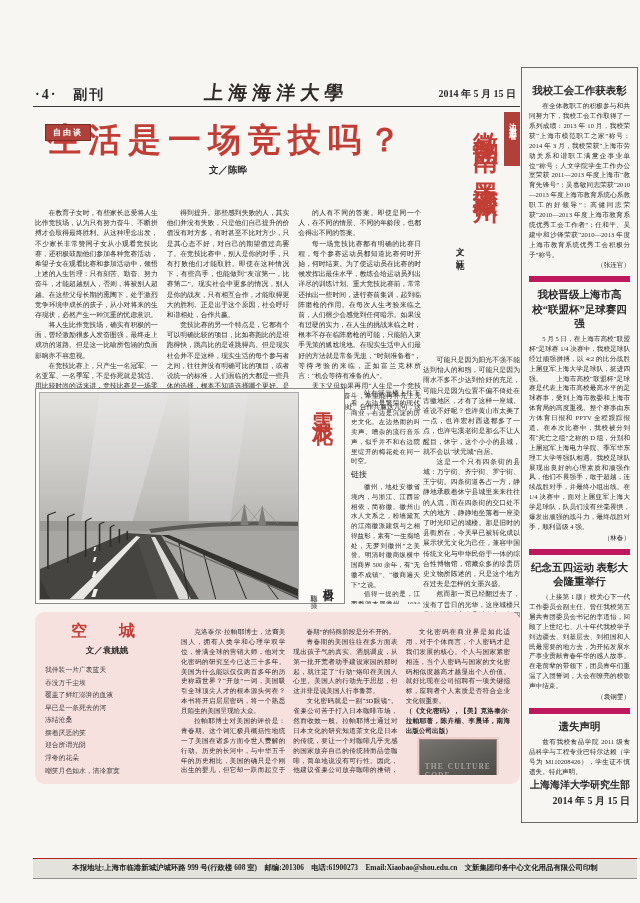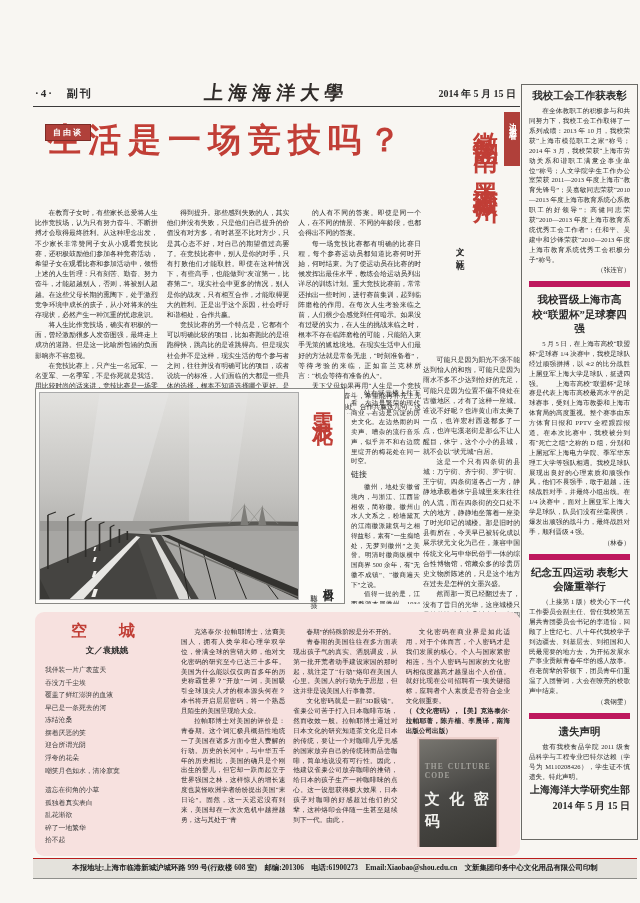--- a/index.html
+++ b/index.html
@@ -1,21 +1,21 @@
 <!DOCTYPE html>
 <html><head>
 <meta charset="utf-8">
 <style>
   html,body{margin:0;padding:0;}
   body{width:640px;height:903px;background:#f1efe9;font-family:"Liberation Serif","DejaVu Serif",serif;color:#2b2b2b;}
   .page{position:relative;width:640px;height:903px;background:#f8f6f2;overflow:hidden;}
   .main{position:absolute;left:33px;top:80px;width:487px;height:800px;}
   
   .masthead{position:absolute;left:0;top:0;width:487px;height:26px;border-bottom:1.5px solid #3a3a3a;}
-  .pageno{position:absolute;left:2px;top:6px;font-size:11px;font-weight:bold;letter-spacing:2px;}
+  .pageno{position:absolute;left:2px;top:6px;font-size:14px;font-weight:bold;letter-spacing:2px;}
   .school{position:absolute;left:0;right:0;top:0px;text-align:center;font-size:19px;font-weight:bold;color:#2f2b29;letter-spacing:5px;transform:skewX(-6deg);}
   .pubdate{position:absolute;right:4px;top:7px;font-size:10px;font-weight:bold;}
   
   .art1{position:absolute;left:2px;top:32px;width:386px;height:272px;}
   .art1-head{position:relative;text-align:center;height:76px;}
   .chip{display:inline-block;background:#b0403a;color:#fff;font-size:8px;font-weight:bold;padding:2px 7px;border:1px solid #7e2b26;letter-spacing:2px;}
   .art1 .chip{position:absolute;left:10px;top:0;}
   .art1-title{margin-top:12px;font-size:33px;font-weight:bold;color:#c13e36;letter-spacing:7px;line-height:1;}
   .art1-byline{margin-top:7px;font-size:9.5px;font-weight:bold;}
   .cols{display:flex;gap:9px;margin-top:8px;height:206px;overflow:hidden;}
@@ -32,39 +32,39 @@
   .photo{flex:1;border:1px solid #aaa;overflow:hidden;}
   .capstrip{width:38px;display:flex;flex-direction:column;align-items:center;padding:4px 0;}
   .cap-col{writing-mode:vertical-rl;color:#c13e36;font-size:21px;font-weight:bold;letter-spacing:6px;line-height:1;}
   .cap-group{margin-top:auto;display:flex;flex-direction:row-reverse;gap:2px;align-items:flex-start;}
   .cap-title{writing-mode:vertical-rl;font-size:11px;font-weight:bold;letter-spacing:4px;}
   .cap-credit{writing-mode:vertical-rl;font-size:7px;color:#444;margin-top:10px;}
   
   .linkcol{position:absolute;left:318px;top:308px;width:69px;height:216px;overflow:hidden;font-size:6.5px;line-height:1.5;text-align:justify;}
   .linkhead{font-weight:normal;font-size:8px;text-indent:0;margin:3px 0 1px 0;}
   
-  .pinkpanel{position:absolute;left:2px;top:532px;width:485px;height:244px;background:#f7e1df;border-radius:9px;padding:9px 10px;box-sizing:border-box;display:flex;gap:12px;}
+  .pinkpanel{position:absolute;left:2px;top:532px;width:485px;height:172px;background:#f7e1df;border-radius:9px;padding:9px 10px;box-sizing:border-box;display:flex;gap:12px;}
   .poem{width:124px;overflow:hidden;}
   .poem-title{text-align:center;color:#c13e36;font-size:16px;font-weight:bold;letter-spacing:8px;}
   .poem-byline{text-align:center;font-size:8.5px;font-weight:bold;margin-top:3px;}
   .stanza{margin-top:7px;font-size:6.8px;line-height:1.85;color:#3c3c3c;}
   .stanza div{white-space:nowrap;}
   .review{flex:1;display:flex;flex-direction:column;overflow:hidden;}
   .rev-head{position:relative;text-align:center;}
   .rev-head .chip{position:absolute;left:2px;top:0;}
   .rev-title{margin-top:9px;font-size:21px;font-weight:bold;color:#c13e36;letter-spacing:2px;line-height:1;}
   .rev-byline{font-size:8.5px;font-weight:bold;margin-top:4px;}
   .rev-cols{display:flex;gap:8px;margin-top:6px;flex:1;overflow:hidden;}
   .rev-col{flex:1;font-size:6.6px;line-height:1.5;text-align:justify;overflow:hidden;}
   .citation{font-weight:bold;margin:2px 0;text-indent:0 !important;}
   .cover{width:78px;height:118px;margin:3px auto 0 auto;background:linear-gradient(160deg,#77756f 0%,#4a4946 45%,#35342f 100%);border:1px solid #97827e;box-shadow:0 0 0 2px #eccfcb;padding:22px 5px;box-sizing:border-box;color:#ddd;}
   .cover-en{font-size:7.5px;font-weight:bold;color:#a3a29c;letter-spacing:1px;line-height:1.2;}
   .cover-zh{font-size:15px;font-weight:bold;color:#f2f2ee;margin-top:8px;letter-spacing:2px;}
   
-  .sidebar{position:absolute;left:521px;top:84px;width:117px;height:756px;box-sizing:border-box;border:1px solid #6a6a66;padding:4px 7px;overflow:hidden;background:#f8f6f2;}
+  .sidebar{position:absolute;left:521px;top:67px;width:117px;height:756px;box-sizing:border-box;border:1px solid #6a6a66;padding:16px 7px;overflow:hidden;background:#f8f6f2;}
   .sb-art{overflow:hidden;}
   .sb-art + .sb-art{border-top:6px solid #be185d;margin-top:6px;padding-top:6px;}
   .sb-title{font-size:10.5px;font-weight:bold;text-align:center;line-height:1.35;margin-bottom:3px;}
   .sb-body{font-size:6.6px;line-height:1.5;text-align:justify;}
   .sb-byline{font-size:6.6px;text-align:right;margin-top:2px;}
   .sb-credit{font-size:10px;font-weight:bold;text-align:right;line-height:1.6;}
   .staff{border-top:1px solid #6a6a66;margin-top:7px;padding-top:7px;}
   .staff-row{display:flex;font-size:8.5px;font-weight:bold;line-height:1.9;}
   .staff-role{width:44px;letter-spacing:1px;}
   
@@ -79,20 +79,21 @@
     <div class="masthead">
       <span class="pageno">·4·　副刊</span>
       <span class="school">上海海洋大學</span>
       <span class="pubdate">2014 年 5 月 15 日</span>
     </div>
 
     <div class="art1">
       <div class="art1-head">
         <span class="chip">自由谈</span>
         <div class="art1-title">生活是一场竞技吗？</div>
+        <div class="art1-byline">文／陈晔</div>
       </div>
       <div class="cols">
         <div class="col">
             <p>在教育子女时，有些家长总爱将人生比作竞技场，认为只有努力奋斗、不断拼搏才会取得最终胜利。从这种理念出发，不少家长非常赞同子女从小观看竞技比赛，还积极鼓励他们参加各种竞赛活动，希望子女在观看比赛和参加活动中，领悟上述的人生哲理：只有刻苦、勤奋、努力奋斗，才能超越别人，否则，将被别人超越。在这些父母长期的熏陶下，处于激烈竞争环境中成长的孩子，从小对将来的生存现状，必然产生一种沉重的忧虑意识。</p>
             <p>将人生比作竞技场，确实有积极的一面，曾经激励很多人发奋图强，最终走上成功的道路。但是这一比喻所包涵的负面影响亦不容忽视。</p>
             <p>在竞技比赛上，只产生一名冠军、一名亚军、一名季军，不是你死就是我活。用比较时尚的话来讲，竞技比赛是一场零和博弈。但是现实生活，并不都是一场零和博弈，往往包含着一种双赢的博弈和多赢的博弈。在相互的交流中，人们各自的价值都</p>
           </div>
         <div class="col">
             <p>得到提升。那些感到失败的人，其实他们并没有失败，只是他们自己提升的价值没有对方多，有时甚至不比对方少，只是其心态不好，对自己的期望值过高罢了。在竞技比赛中，别人是你的对手，只有打败他们才能取胜。即使在这种情况下，有些高手，也能做到“友谊第一，比赛第二”。现实社会中更多的情况，别人是你的战友，只有相互合作，才能取得更大的胜利。正是出于这个原因，社会呼吁和谐相处，合作共赢。</p>
             <p>竞技比赛的另一个特点是，它都有个可以明确比较的项目，比如赛跑比的是谁跑得快，跳高比的是谁跳得高。但是现实社会并不是这样，现实生活的每个参与者之间，往往并没有明确可比的项目，或者说统一的标准，人们面临的大都是一些具体的选择，根本不知道选择哪个更好。是多读书好？还是陪伴家人更好？是外出旅游好呢？还是欣赏体操好呢？是在城市享受便捷生活好呢？还是在乡村享受田园风光好呢？不同</p>

